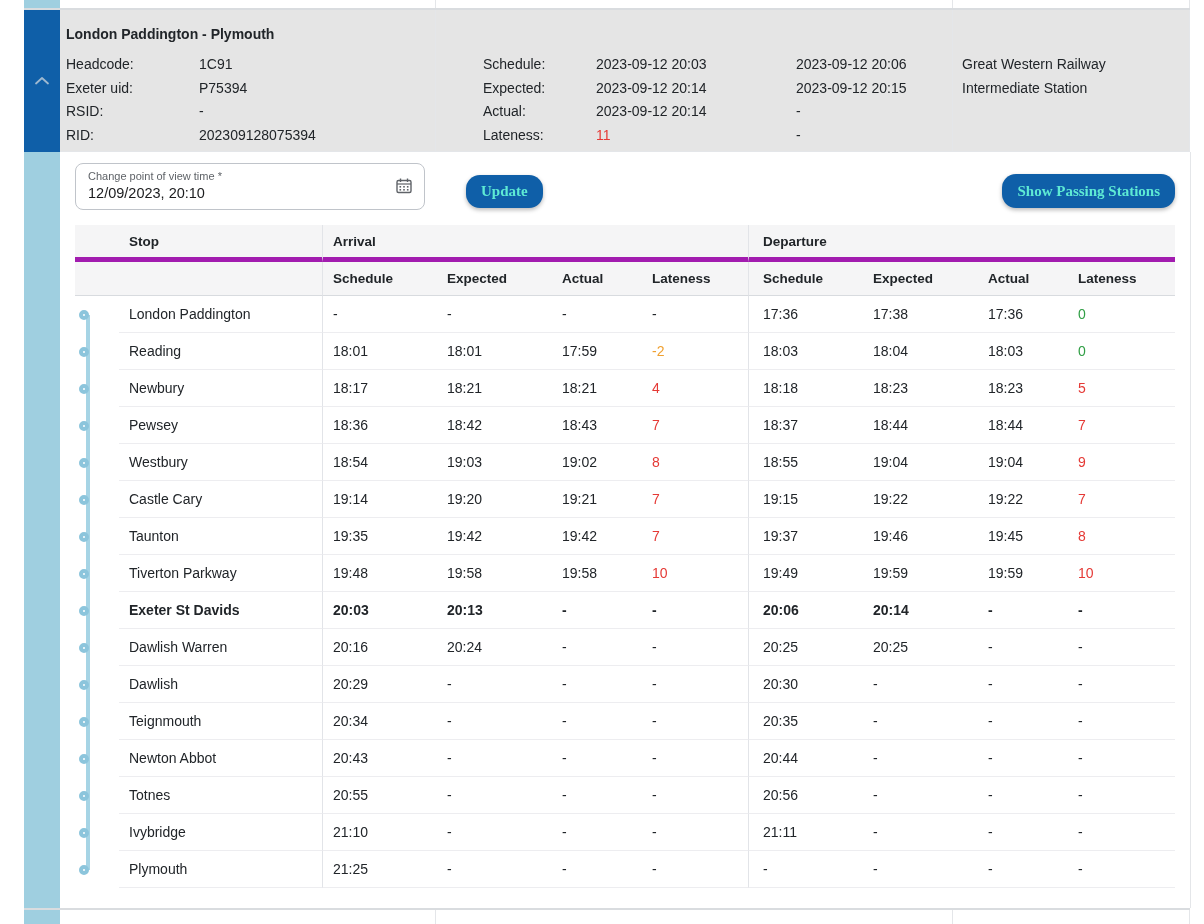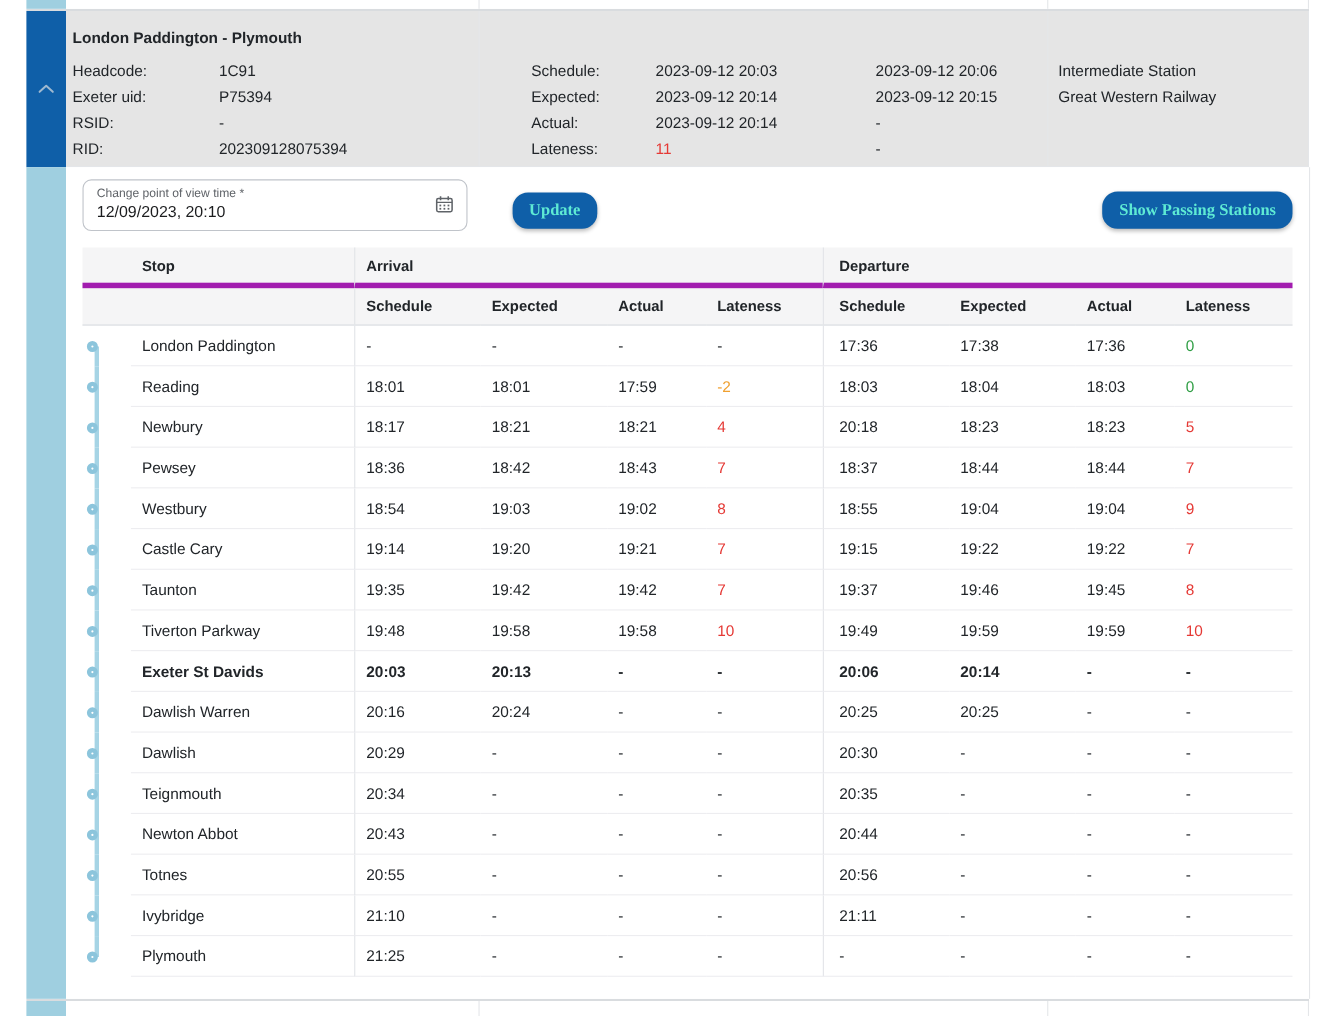--- a/index.html
+++ b/index.html
@@ -134,22 +134,22 @@
           <div>2023-09-12 20:15</div>
           <div>Actual:</div>
           <div>2023-09-12 20:14</div>
           <div>-</div>
           <div>Lateness:</div>
           <div class="late-pos">11</div>
           <div>-</div>
         </div>
       </div>
       <div class="sec sec-c">
+        <div>Great Western Railway</div>
         <div>Intermediate Station</div>
-        <div>Great Western Railway</div>
       </div>
     </div>
   </div>
 
   <div class="card2">
     <div class="spacer-left"></div>
     <div class="rail-cell rail-light"></div>
     <div class="card2-content">
 
       <div class="controls-row">
@@ -229,21 +229,21 @@
             <div class="t-row data-row">
     <div class="timeline-cell">
       <div class="tl-line"></div>
       <div class="tl-dot"></div>
     </div>
     <div class="stop-cell">Newbury</div>
     <div class="cell-pad col-div time-cell">18:17</div>
     <div class="cell-pad time-cell">18:21</div>
     <div class="cell-pad time-cell">18:21</div>
     <div class="cell-pad time-cell late-pos">4</div>
-    <div class="cell-pad-dep col-div time-cell">20:18</div>
+    <div class="cell-pad-dep col-div time-cell">18:18</div>
     <div class="cell-pad time-cell">18:23</div>
     <div class="cell-pad time-cell">18:23</div>
     <div class="cell-pad time-cell late-pos">5</div>
   </div>
             <div class="t-row data-row">
     <div class="timeline-cell">
       <div class="tl-line"></div>
       <div class="tl-dot"></div>
     </div>
     <div class="stop-cell">Pewsey</div>

